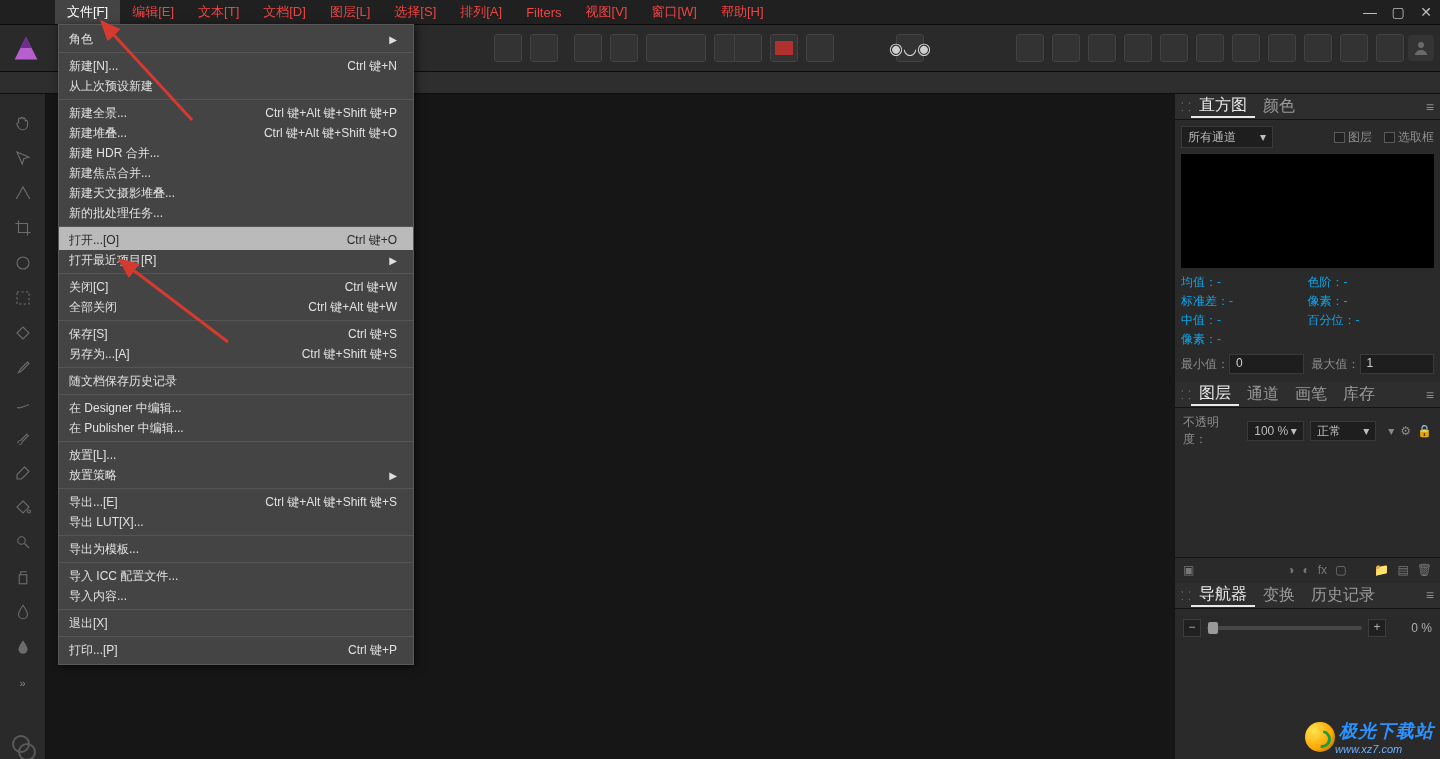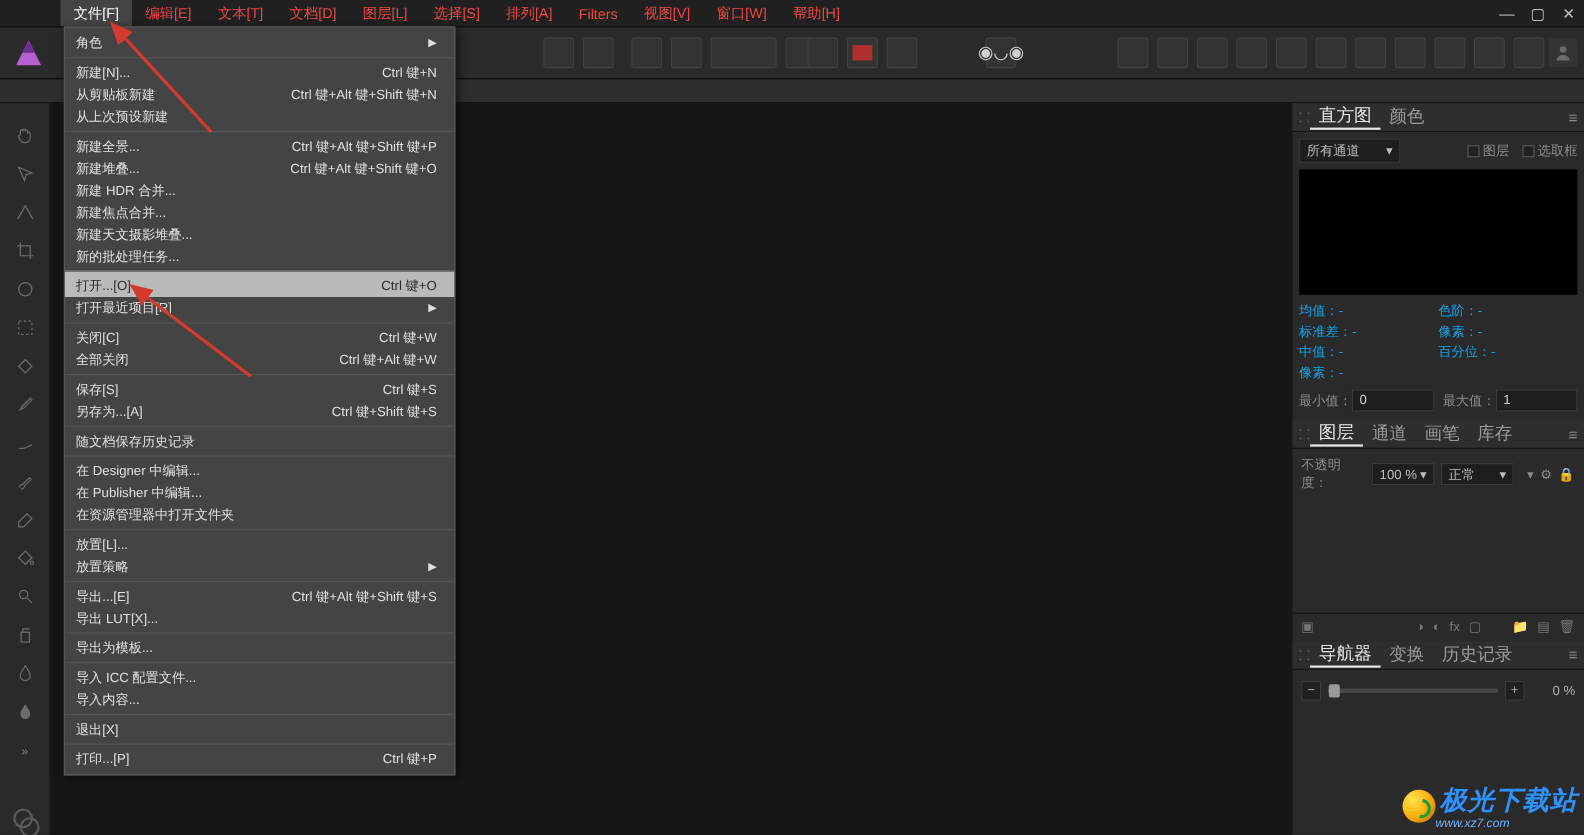--- a/index.html
+++ b/index.html
@@ -84,21 +84,21 @@
 .dropdown .dshort { margin-left: auto; font-size: 12px; }
 .dropdown .arrow { margin-left: auto; font-size: 10px; }
 
 
 .anno-arrow { position: absolute; pointer-events: none; z-index: 200; }
 
 
 .watermark { position: absolute; right: 6px; bottom: 4px; z-index: 300; display: flex; align-items: center; gap: 4px; }
 .watermark .logo { width: 30px; height: 30px; border-radius: 50%; background: radial-gradient(circle at 30% 30%, #ffe44d, #ffa500 60%, #8b5a00); position: relative; }
 .watermark .logo::after { content: ""; position: absolute; right: 4px; bottom: 4px; width: 12px; height: 12px; border: 3px solid #1e9d3e; border-left-color: transparent; border-top-color: transparent; border-radius: 50%; transform: rotate(-35deg); }
-.watermark .txt1 { color: #2c92ff; font-size: 24px; font-weight: 600; font-style: italic; letter-spacing: 1px; }
+.watermark .txt1 { color: #2c92ff; font-size: 18px; font-weight: 600; font-style: italic; letter-spacing: 1px; }
 .watermark .txt2 { color: #6fb0ff; font-size: 11px; font-style: italic; margin-left: -4px; align-self: flex-end; }
 </style>
 </head>
 <body>
 
 <div class="menubar">
   <span class="item active">文件[F]</span>
   <span class="item">编辑[E]</span>
   <span class="item">文本[T]</span>
   <span class="item">文档[D]</span>
@@ -366,24 +366,20 @@
 <div class="dropdown" id="file-dropdown">
     <div class="ditem">
       <span class="dlabel">角色</span>
       <span class="arrow">▶</span>
     </div>
     <div class="ditem sep">
       <span class="dlabel">新建[N]...</span>
       <span class="dshort">Ctrl 键+N</span>
     </div>
     <div class="ditem">
-      <span class="dlabel">从剪贴板新建</span>
-      <span class="dshort">Ctrl 键+Alt 键+Shift 键+N</span>
-    </div>
-    <div class="ditem">
       <span class="dlabel">从上次预设新建</span>
     </div>
     <div class="ditem sep">
       <span class="dlabel">新建全景...</span>
       <span class="dshort">Ctrl 键+Alt 键+Shift 键+P</span>
     </div>
     <div class="ditem">
       <span class="dlabel">新建堆叠...</span>
       <span class="dshort">Ctrl 键+Alt 键+Shift 键+O</span>
     </div>
@@ -424,23 +420,20 @@
       <span class="dshort">Ctrl 键+Shift 键+S</span>
     </div>
     <div class="ditem sep">
       <span class="dlabel">随文档保存历史记录</span>
     </div>
     <div class="ditem sep">
       <span class="dlabel">在 Designer 中编辑...</span>
     </div>
     <div class="ditem">
       <span class="dlabel">在 Publisher 中编辑...</span>
-    </div>
-    <div class="ditem">
-      <span class="dlabel">在资源管理器中打开文件夹</span>
     </div>
     <div class="ditem sep">
       <span class="dlabel">放置[L]...</span>
     </div>
     <div class="ditem">
       <span class="dlabel">放置策略</span>
       <span class="arrow">▶</span>
     </div>
     <div class="ditem sep">
       <span class="dlabel">导出...[E]</span>

